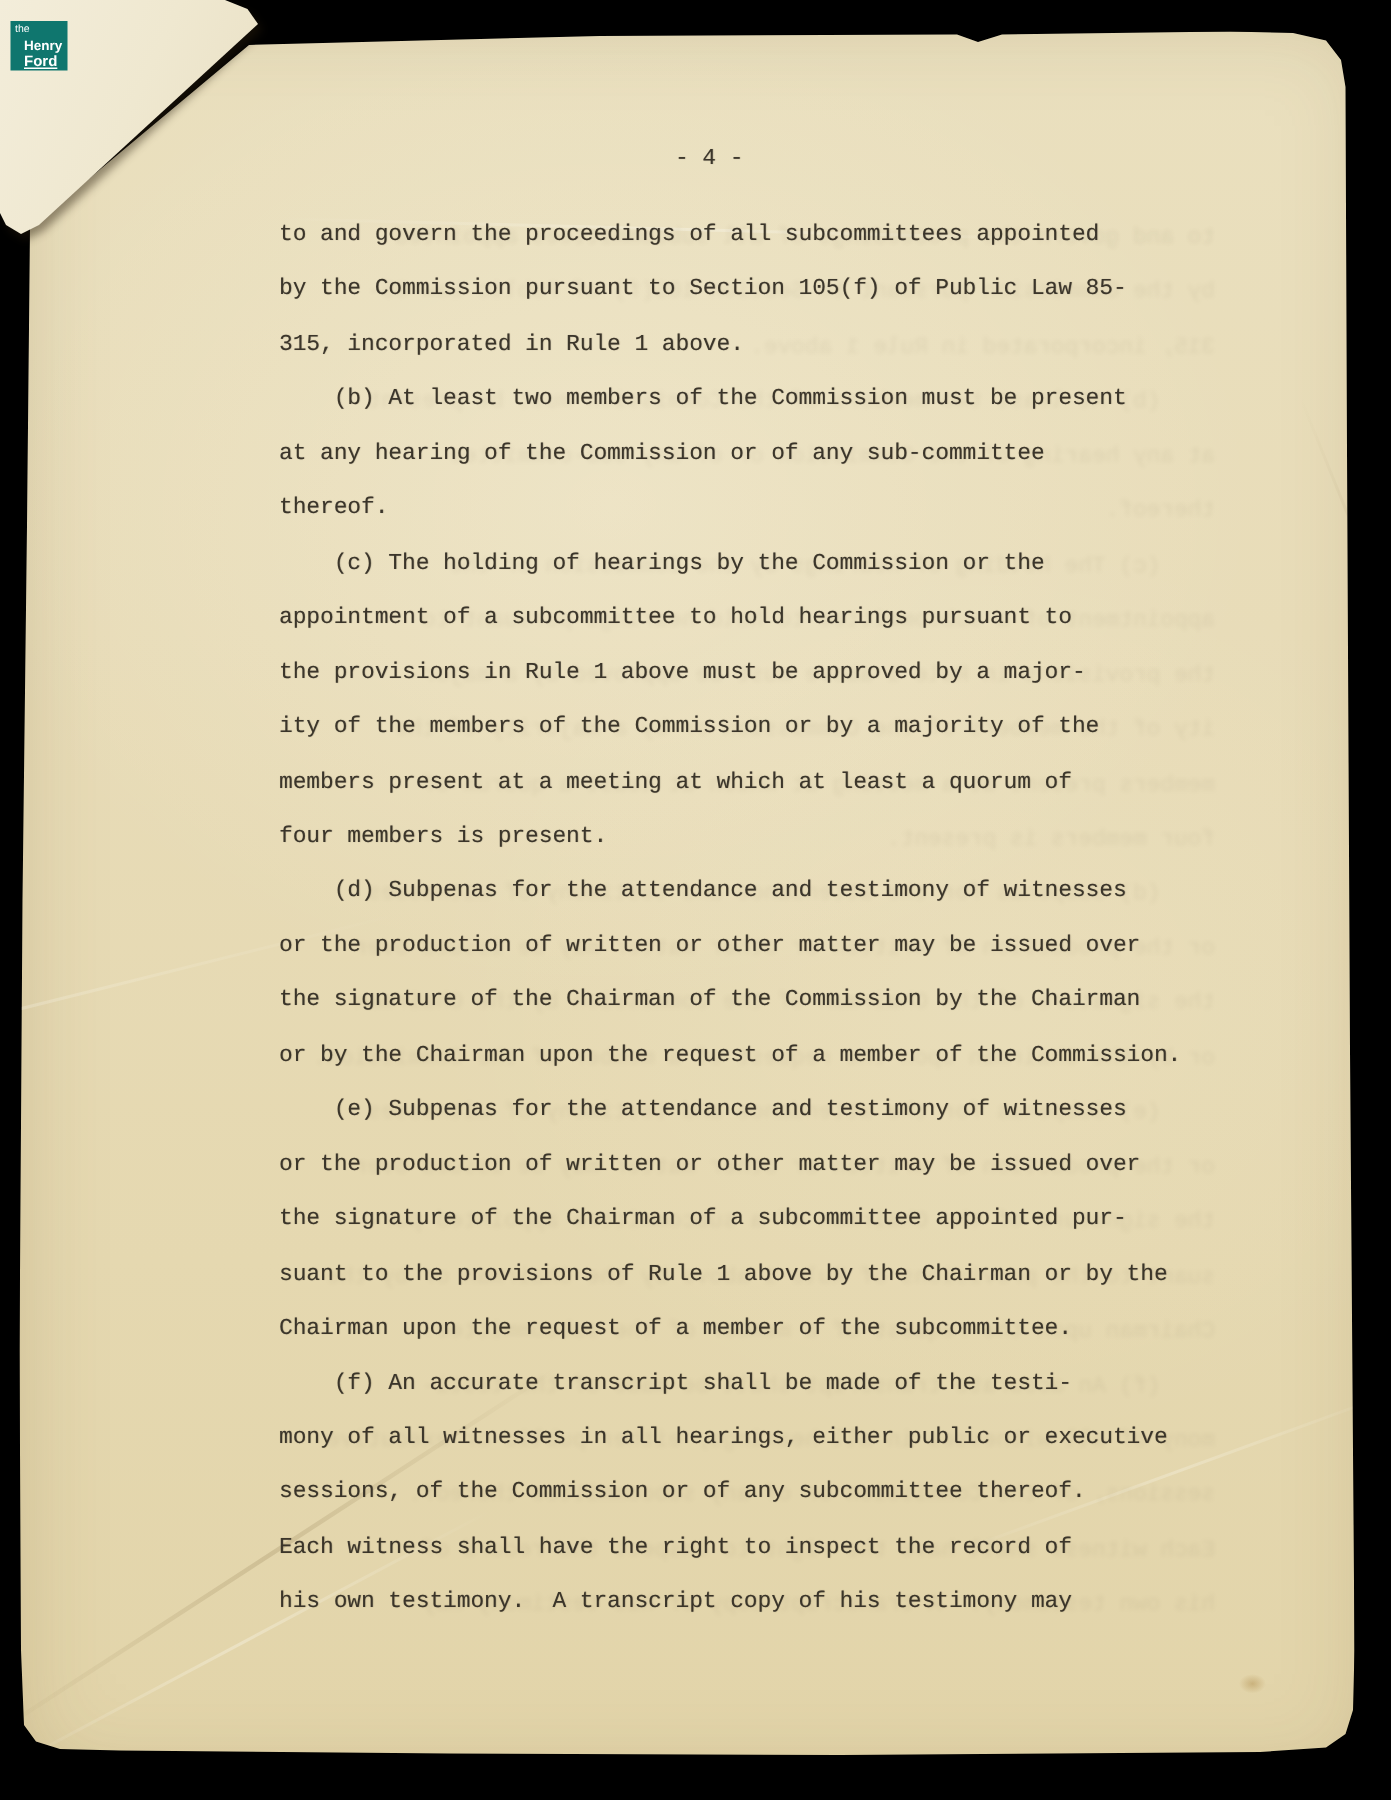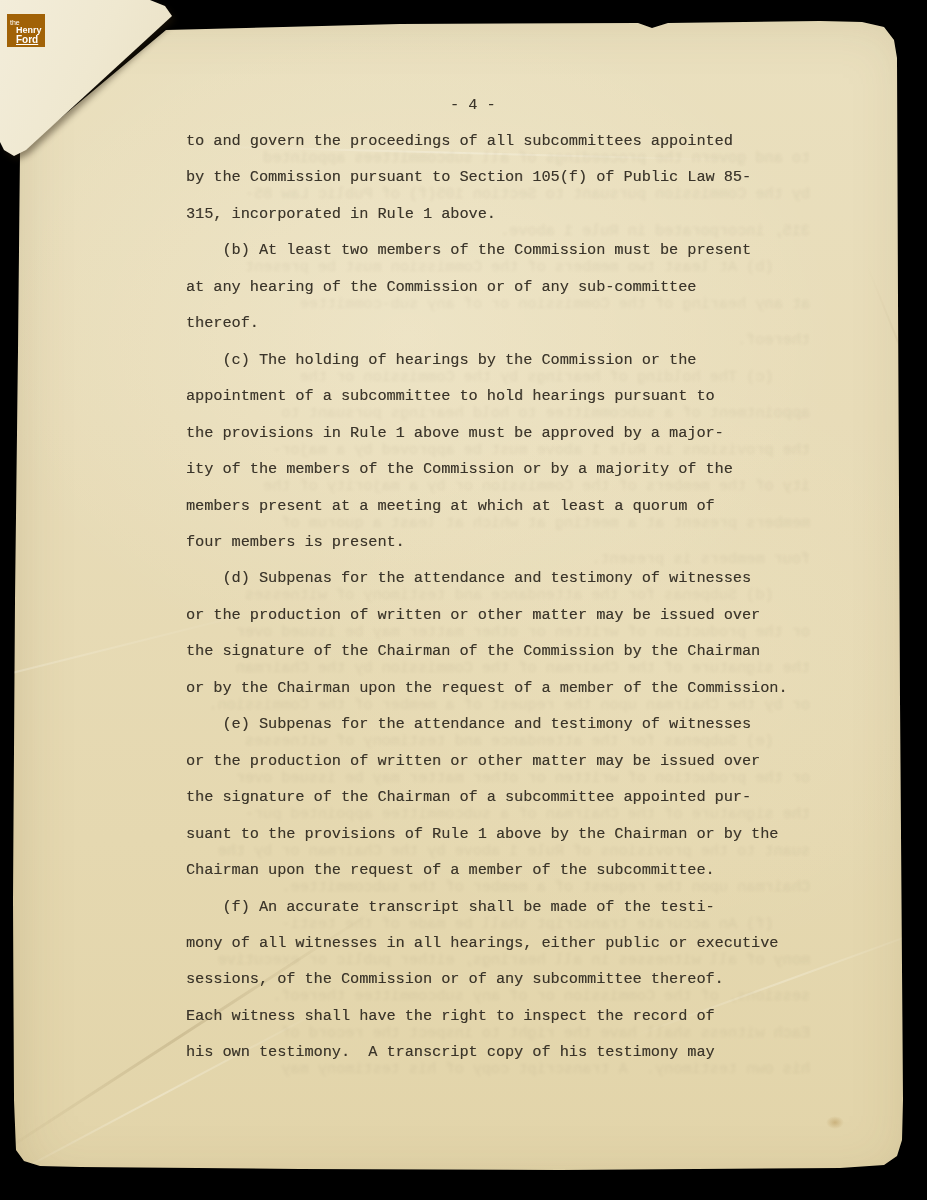--- a/index.html
+++ b/index.html
@@ -56,21 +56,21 @@
   
   .typed, .page-number {
     font-family: "Liberation Mono", monospace;
     font-size: 15.2px;
     line-height: 36.45px;
     color: rgba(50,44,35,0.92);
     text-shadow: 0.3px 0.3px 0.6px rgba(58,50,40,0.45);
     white-space: pre;
   }
   .page-number { position: absolute; left: 450px; top: 87px; }
-  .typed { position: absolute; left: 186px; top: 123px; }
+  .typed { position: absolute; left: 186px; top: 138px; }
 
   
   .bleed {
     position: absolute; left: 170px; top: 140px; width: 640px;
     font-family: "Liberation Mono", monospace;
     font-size: 15.2px; line-height: 36.45px; white-space: pre;
     color: #6b5f45; opacity: 0.09; filter: blur(1.4px);
     transform: scaleX(-1);
     pointer-events: none;
   }
@@ -80,23 +80,23 @@
   .flap {
     position: absolute; left: 0; top: 0; width: 190px; height: 170px;
     clip-path: polygon(0px 0px, 150px 0px, 165px 6px, 172px 16px, 26px 150px, 14px 156px, 4px 150px, 0px 142px);
     background: linear-gradient(115deg, #f3edda 0%, #efe8d0 45%, #e7ddc0 100%);
   }
 
   
   .logo {
     position: absolute; left: 7px; top: 14px; width: 38px; height: 33px;
     z-index: 5; box-sizing: border-box;
-    background: #a16207;
+    background: #0f766e;
     color: #fff;
-    display: flex; flex-direction: column; justify-content: center;
+    display: flex; flex-direction: column; justify-content: space-between;
     padding: 3px 0 0 2px;
   }
   .logo-the   { font-size: 7px;  line-height: 6px;  margin-left: 1px; }
   .logo-henry { font-size: 9px;  line-height: 9px;  font-weight: bold; margin-left: 7px; }
   .logo-ford  { font-size: 10px; line-height: 10px; font-weight: bold; margin-left: 7px; text-decoration: underline; }
 </style>
 </head>
 <body>
 
 <div class="stage">

